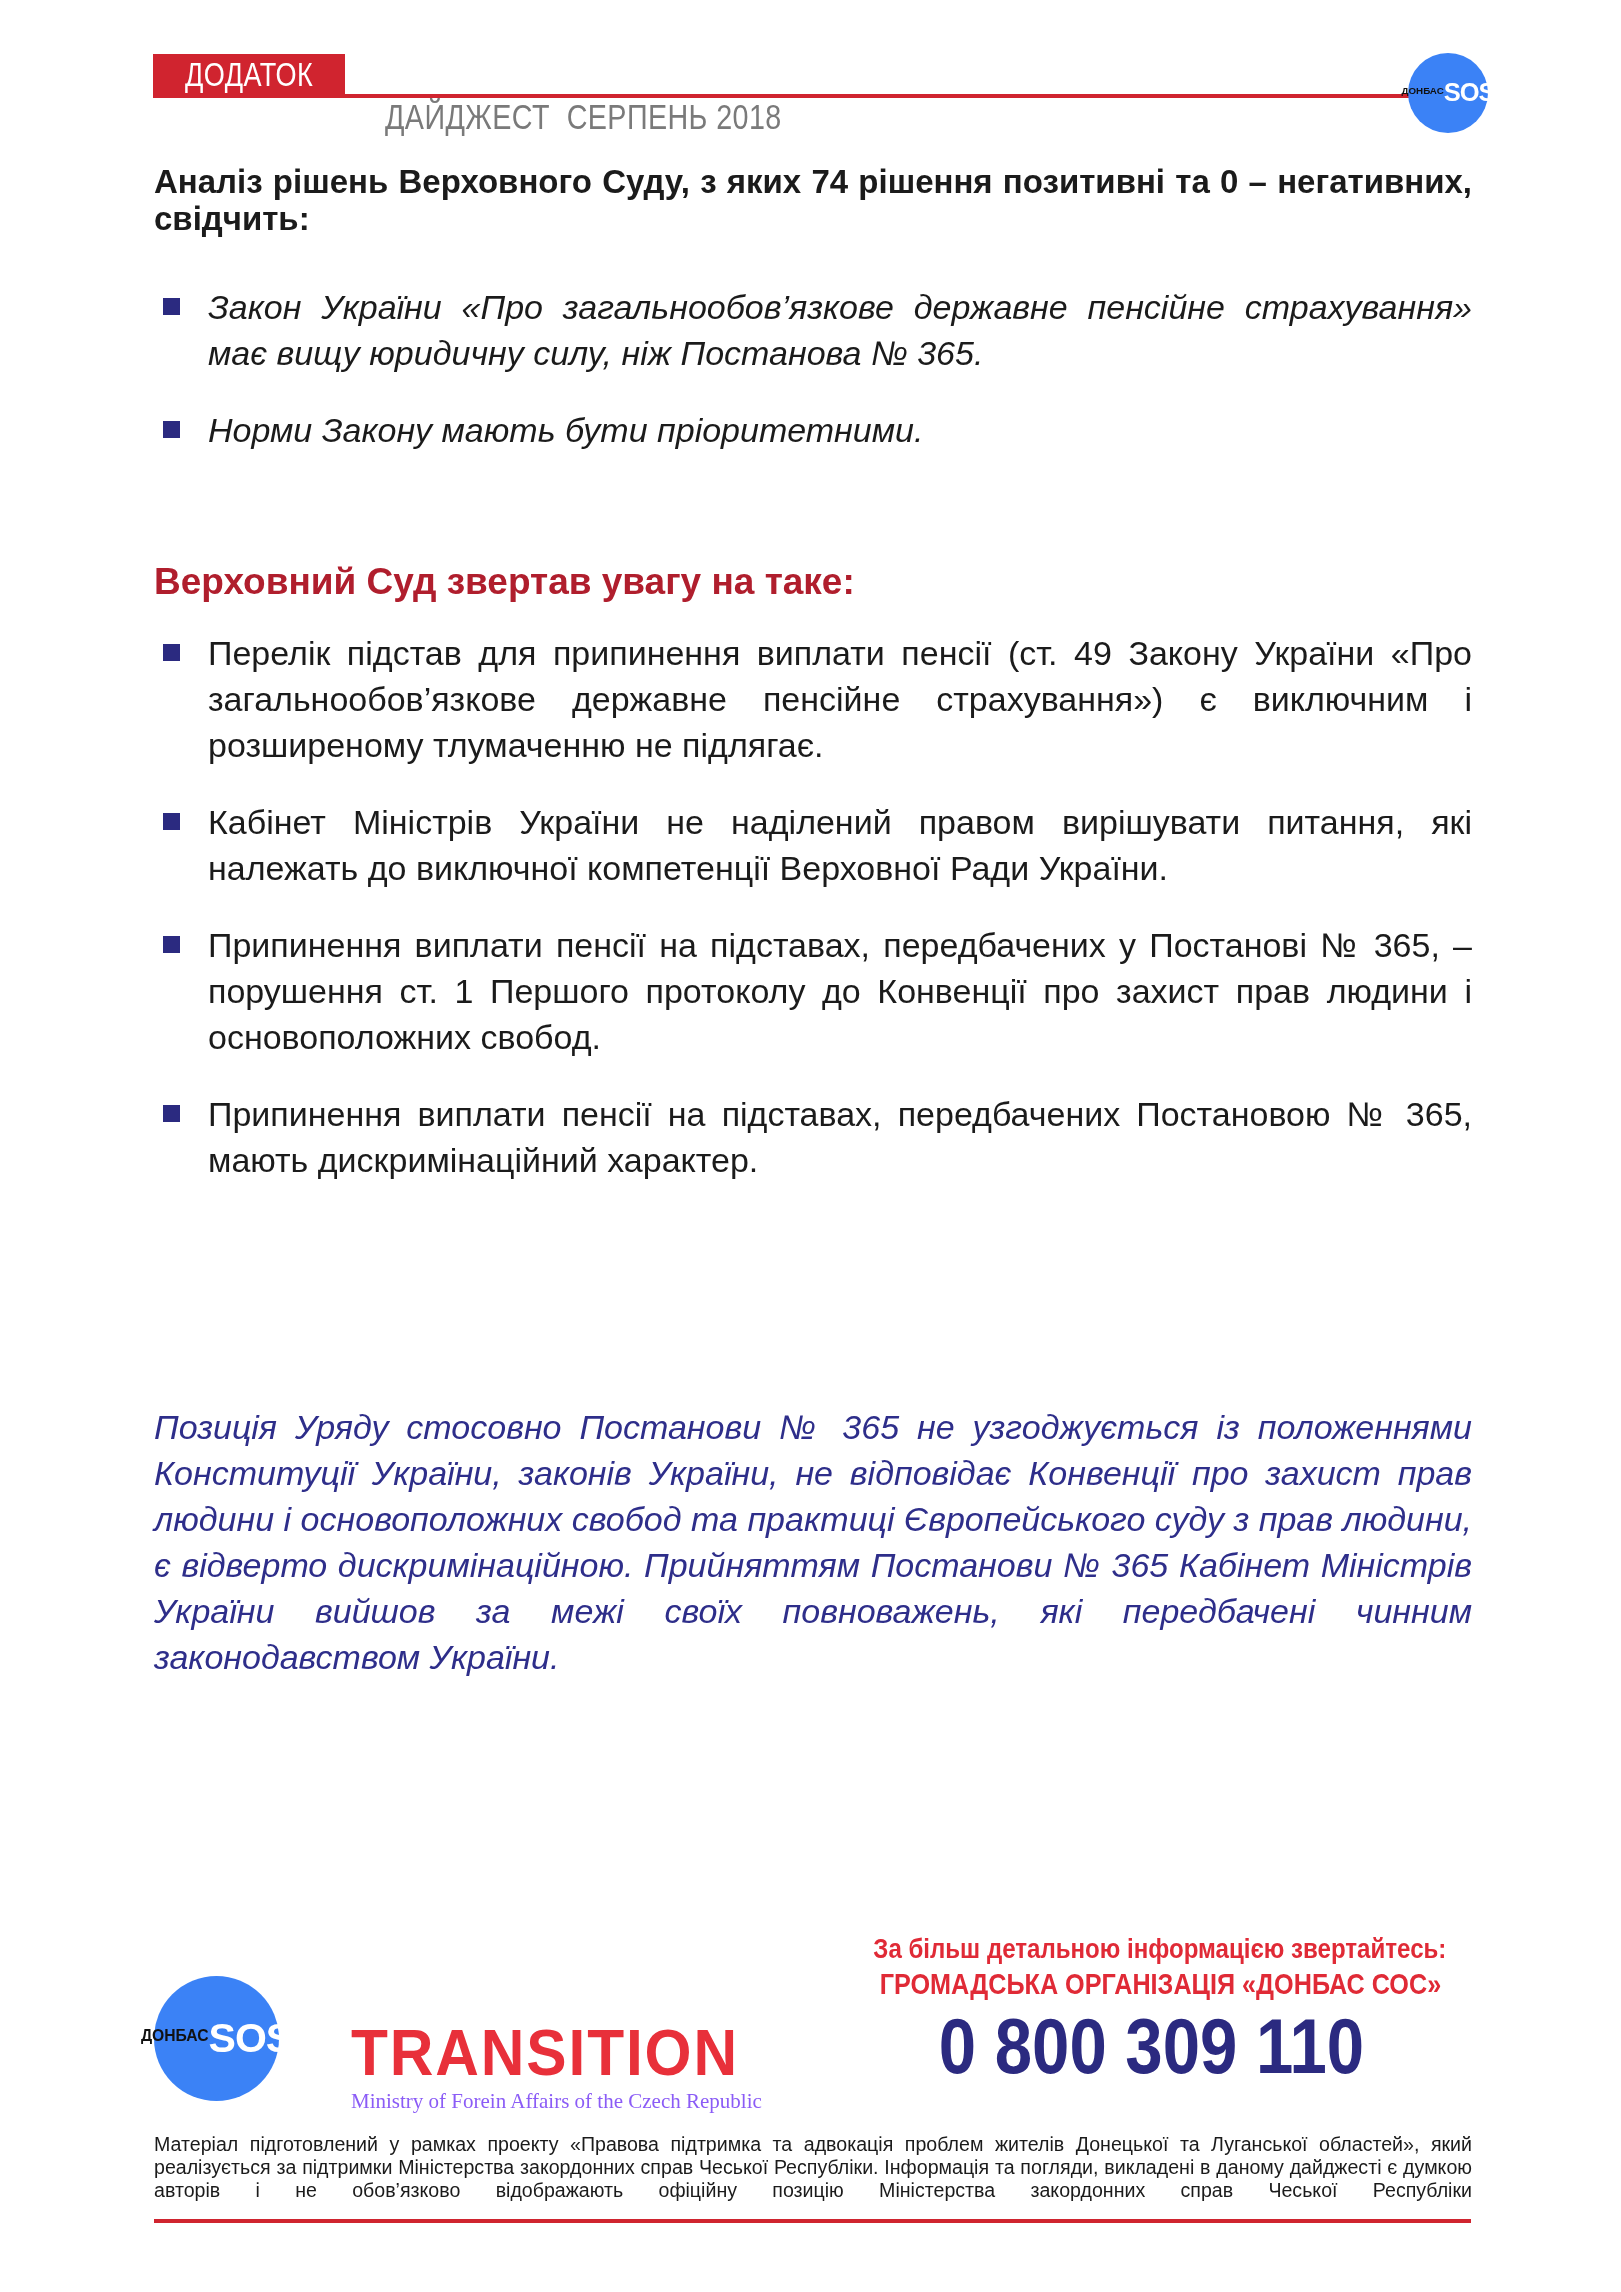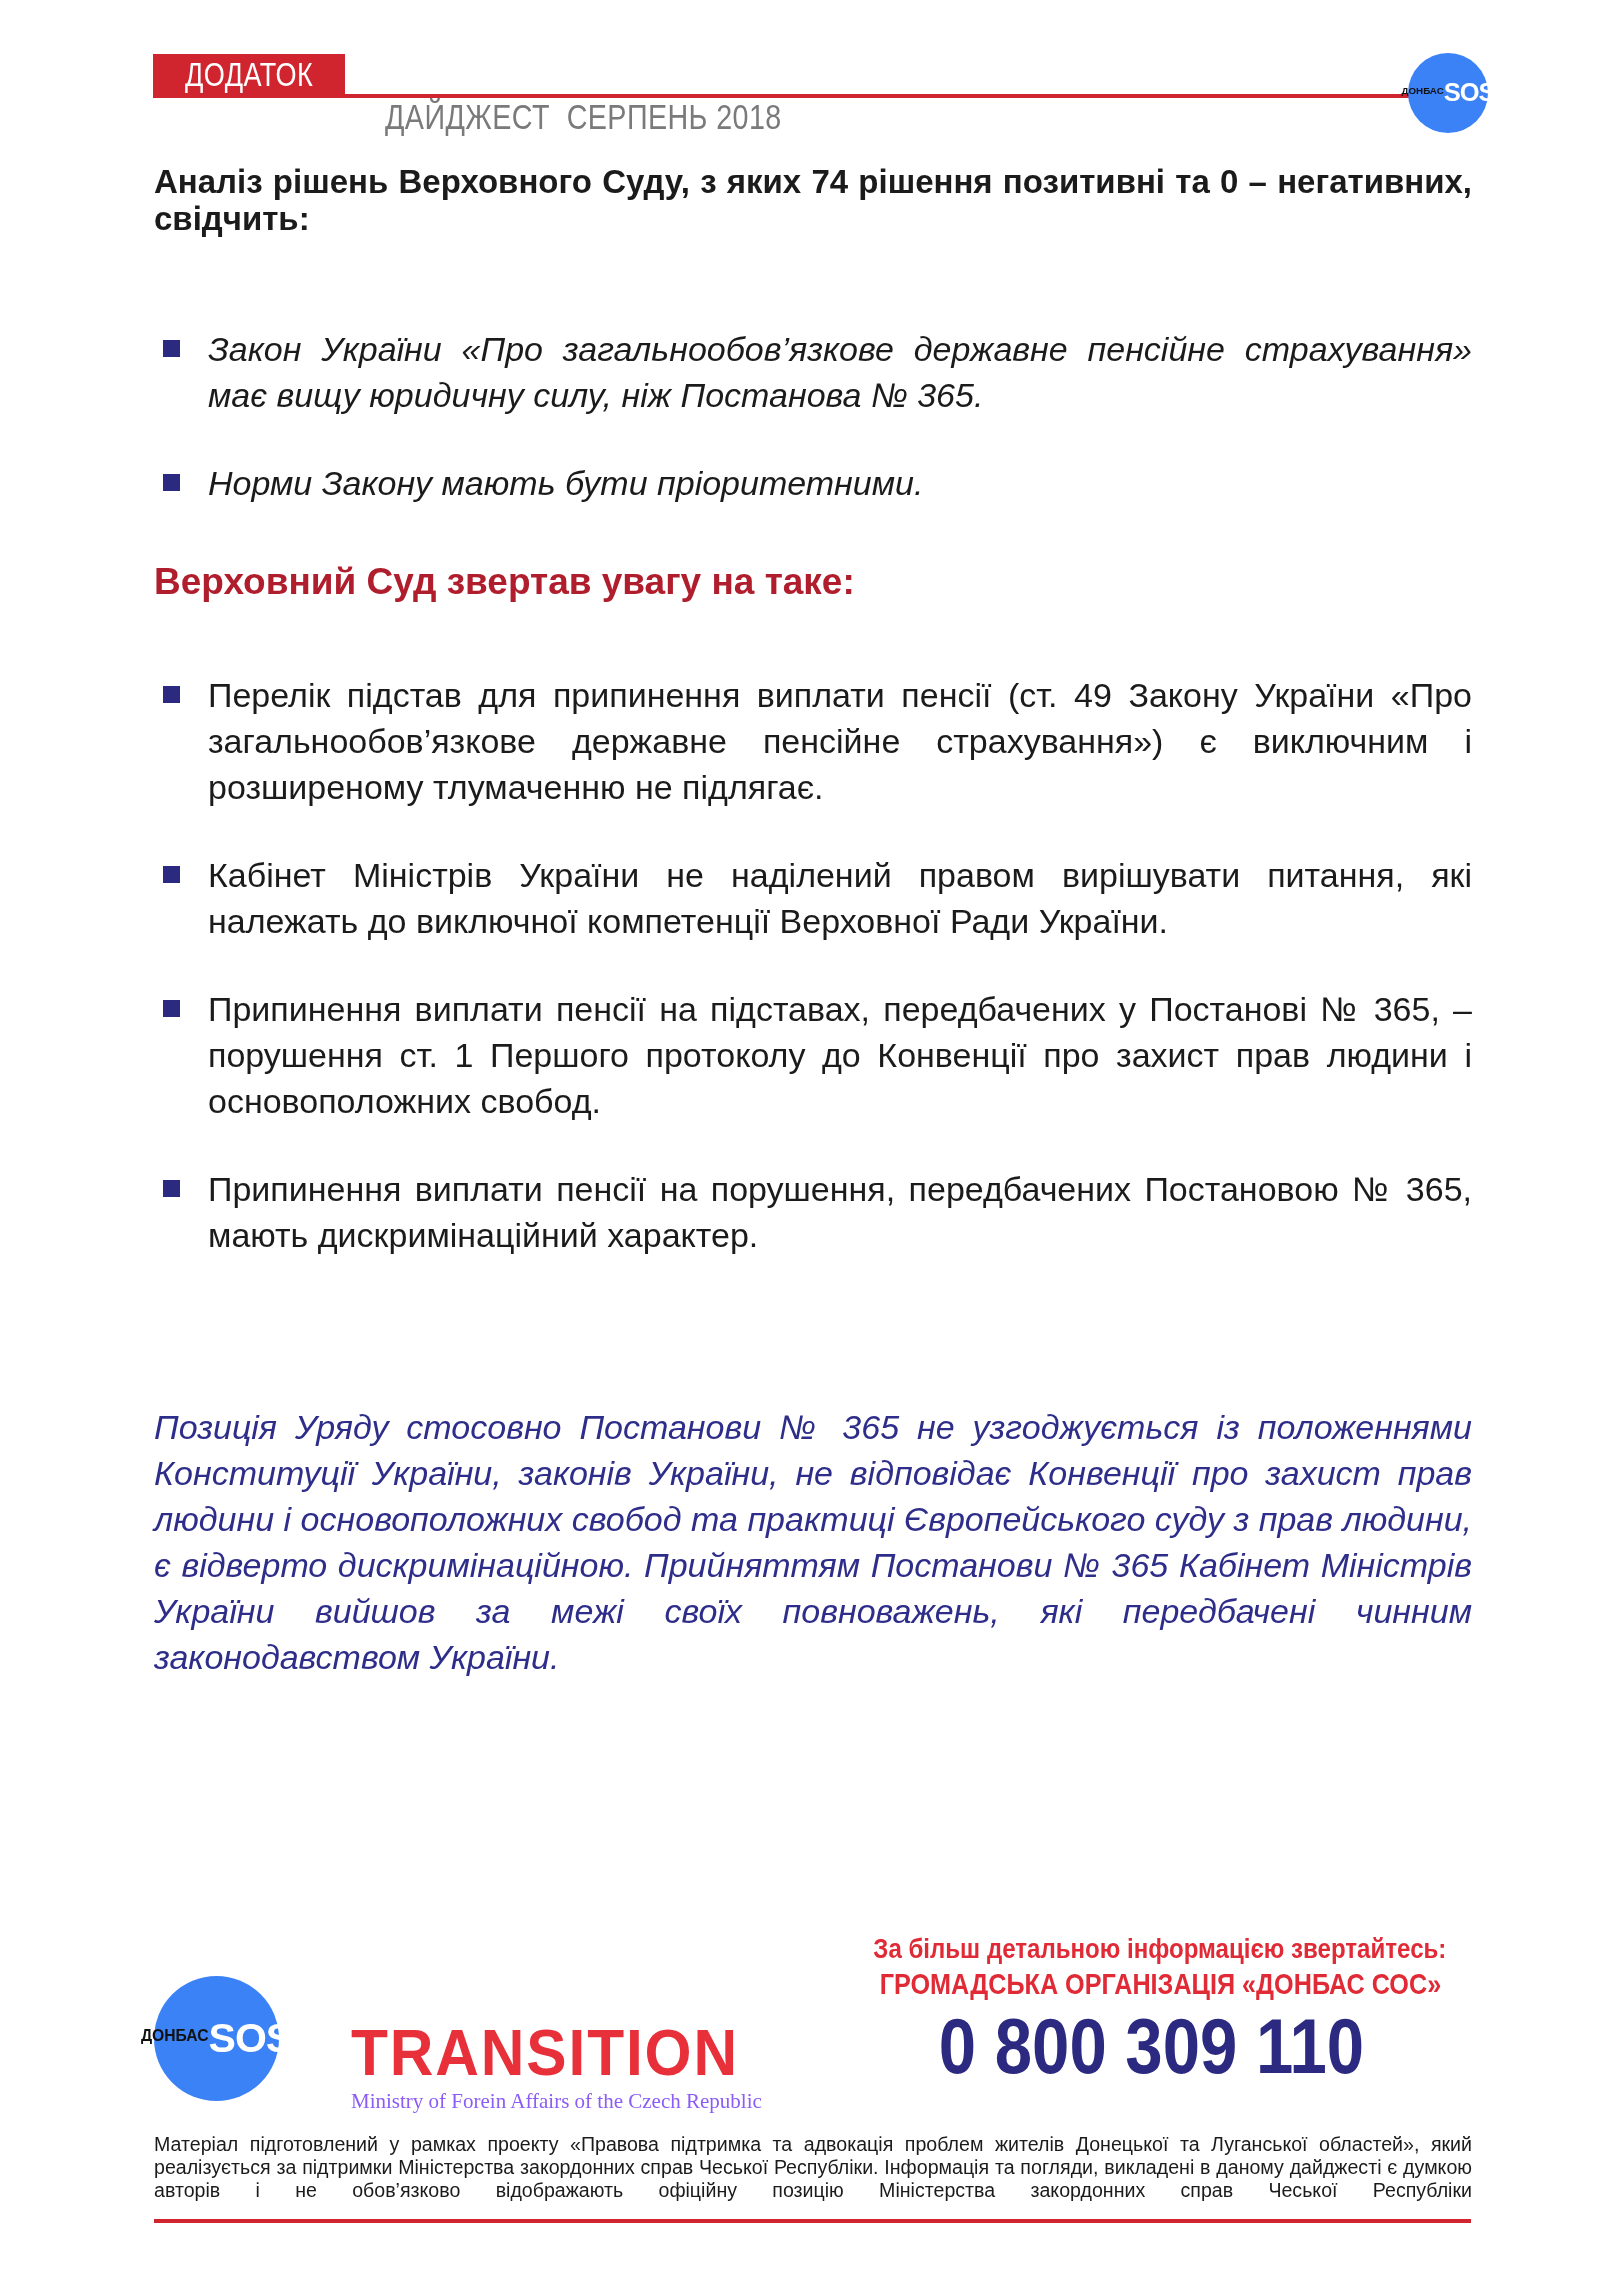--- a/index.html
+++ b/index.html
@@ -19,21 +19,21 @@
                  display: flex; flex-direction: row; align-items: center; justify-content: center; }
   .logo-top { position: absolute; left: 1408px; top: 53px; width: 80px; height: 80px; }
   .logo-top .l1 { font-size: 9.8px; font-weight: bold; color: #111; line-height: 10.8px; margin-top: -3.9px; }
   .logo-top .l2 { font-size: 25.5px; font-weight: bold; color: #fff; line-height: 25.5px; letter-spacing: -1px; }
 
   
   .intro { position: absolute; left: 154px; top: 163px; width: 1318px; font-size: 33px;
            font-weight: bold; line-height: 37px; text-align: justify; text-align-last: left; }
   .bullets { position: absolute; left: 154px; width: 1318px; margin: 0; padding: 0; list-style: none; }
   .bullets li { position: relative; padding-left: 54px; font-size: 34px; line-height: 46px;
-                text-align: justify; margin-bottom: 31px; margin-top: 42px; }
+                text-align: justify; margin-bottom: 31px; }
   .bullets li .sq { position: absolute; left: 8.8px; top: 13.7px; width: 17.6px; height: 17.6px; background: #2b2a80; }
   .bullets.italic li { font-style: italic; }
   .b1 { top: 284px; }
   .b2 { top: 630px; }
   .section-heading { position: absolute; left: 154px; top: 557px; font-size: 37px; font-weight: bold;
                      color: #b01e2d; line-height: 49px; }
   .conclusion { position: absolute; left: 154px; top: 1404px; width: 1318px; font-size: 34px;
                 font-style: italic; color: #2e2e8a; line-height: 46px; text-align: justify; text-align-last: left; }
 
   
@@ -97,21 +97,21 @@
   <li>
     <span class="sq"></span>
     <span>Кабінет Міністрів України не наділений правом вирішувати питання, які належать до виключної компетенції Верховної Ради України.</span>
   </li>
   <li>
     <span class="sq"></span>
     <span>Припинення виплати пенсії на підставах, передбачених у Постанові № 365, – порушення ст. 1 Першого протоколу до Конвенції про захист прав людини і основоположних свобод.</span>
   </li>
   <li>
     <span class="sq"></span>
-    <span>Припинення виплати пенсії на порушення, передбачених Постановою № 365, мають дискримінаційний характер.</span>
+    <span>Припинення виплати пенсії на підставах, передбачених Постановою № 365, мають дискримінаційний характер.</span>
   </li>
 </ul>
 
 <div class="conclusion">Позиція Уряду стосовно Постанови № 365 не узгоджується із положеннями Конституції України, законів України, не відповідає Конвенції про захист прав людини і основоположних свобод та практиці Європейського суду з прав людини, є відверто дискримінаційною. Прийняттям Постанови № 365 Кабінет Міністрів України вийшов за межі своїх повноважень, які передбачені чинним законодавством України.</div>
 
 <div class="logo-circle logo-bottom">
   <div class="l1">ДОНБАС</div>
   <div class="l2">SOS</div>
 </div>
 

